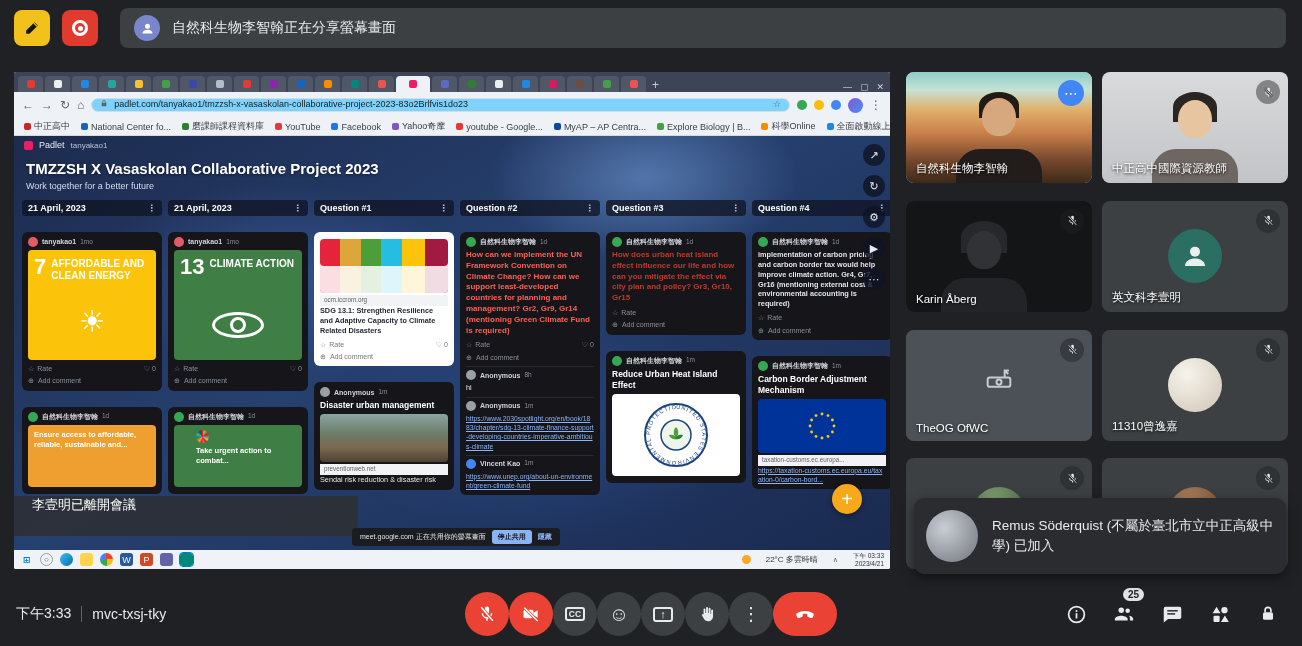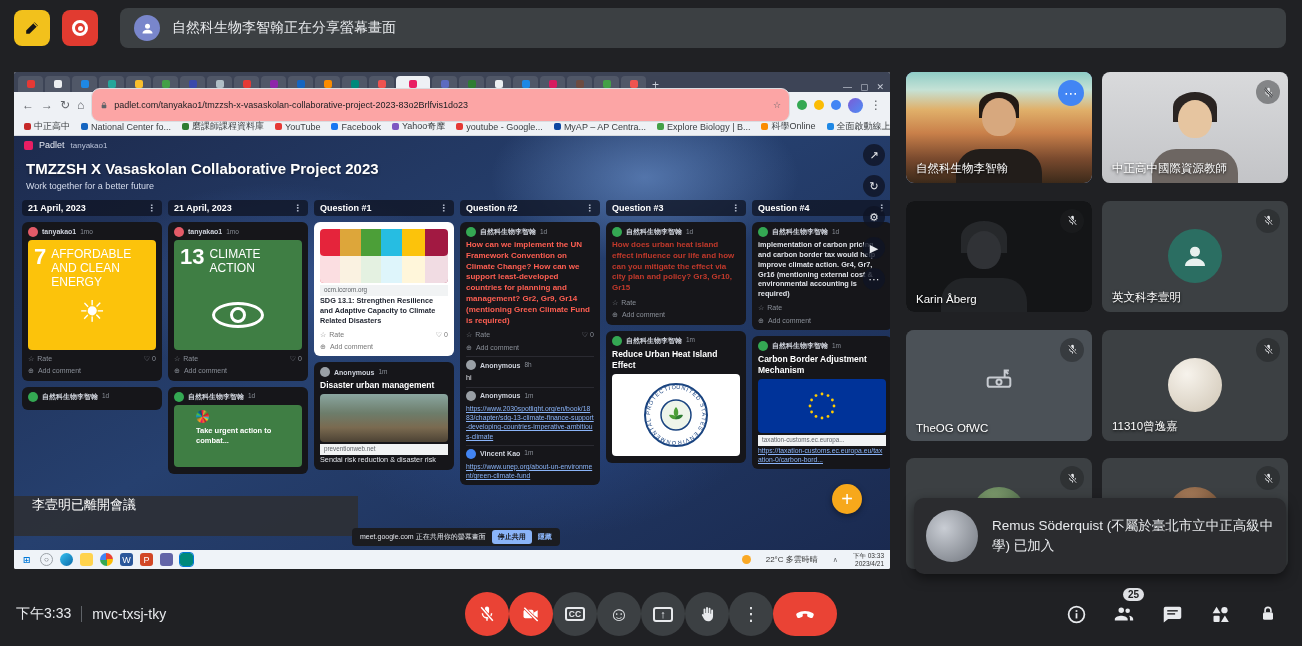--- a/index.html
+++ b/index.html
@@ -20,21 +20,21 @@
   
   .screen { position:absolute; left:14px; top:72px; width:876px; height:497px; background:#fff; overflow:hidden; border-radius:2px; }
   .tabstrip { height:20px; background:#3d4456; display:flex; align-items:flex-end; padding:2px 4px 0 4px; gap:2px; }
   .tab { width:25px; height:16px; border-radius:4px 4px 0 0; background:rgba(255,255,255,.10); display:flex; align-items:center; justify-content:center; flex:none; cursor:pointer; }
   .tab.active { background:#eef1f5; width:34px; }
   .fav { width:8px; height:8px; border-radius:2px; }
   .tab-plus { color:#c8cdd8; font-size:12px; margin-left:4px; cursor:pointer; }
   .win-controls { margin-left:auto; color:#c8cdd8; font-size:9px; display:flex; gap:8px; align-items:center; padding-right:2px; }
   .navbar { height:26px; background:#eef1f5; display:flex; align-items:center; gap:7px; padding:0 8px; }
   .navic { color:#5f6368; font-size:12px; cursor:pointer; }
-  .urlbox { flex:1; height:34px; background:#fca5a5; border:1px solid #dadce0; border-radius:9px; display:flex; align-items:center; gap:6px; padding:0 8px; font-size:9px; color:#202124; overflow:hidden; white-space:nowrap; }
+  .urlbox { flex:1; height:14px; background:#7dd3fc; border:1px solid #dadce0; border-radius:9px; display:flex; align-items:flex-start; gap:6px; padding:0 8px; font-size:9px; color:#202124; overflow:hidden; white-space:nowrap; }
   .urlbox .star { margin-left:auto; color:#5f6368; }
   .extdot { width:10px; height:10px; border-radius:50%; flex:none; cursor:pointer; }
   .profile-ava { width:15px; height:15px; border-radius:50%; background:linear-gradient(135deg,#7b5cd6,#4e8df5); flex:none; cursor:pointer; }
   .bookmarks { height:18px; background:#eef1f5; border-bottom:1px solid #d6dade; display:flex; align-items:center; gap:11px; padding:0 10px; font-size:9px; color:#3c4043; overflow:hidden; white-space:nowrap; }
   .bm { display:flex; align-items:center; gap:3px; cursor:pointer; flex:none; }
   .bm .dot { width:7px; height:7px; border-radius:2px; }
 
   
   .padlet { position:relative; height:414px; overflow:hidden; color:#fff;
     background:
@@ -42,21 +42,21 @@
       radial-gradient(ellipse 260px 140px at 30% 35%, rgba(70,110,185,.45), transparent 70%),
       radial-gradient(ellipse 300px 160px at 60% 70%, rgba(45,80,150,.5), transparent 70%),
       linear-gradient(150deg,#1d2b4e 0%, #26406f 45%, #1a2a50 100%);
   }
   .p-logo-row { position:absolute; left:10px; top:4px; display:flex; align-items:center; gap:6px; font-size:9px; color:#e6e9f2; }
   .p-logo-sq { width:9px; height:9px; background:#e91e63; border-radius:2px; }
   .p-account { color:#b9c2d8; font-size:8px; }
   .p-title { position:absolute; left:12px; top:24px; font-size:15px; font-weight:bold; color:#fff; text-shadow:0 1px 3px rgba(0,0,0,.5); }
   .p-sub { position:absolute; left:12px; top:45px; font-size:9px; color:#d4dbeb; }
   .cols { position:absolute; left:8px; top:64px; width:900px; bottom:0; display:flex; gap:6px; }
-  .col { width:140px; flex:none; display:flex; flex-direction:column; gap:6px; }
+  .col { width:140px; flex:none; display:flex; flex-direction:column; gap:16px; }
   .colhead { height:16px; flex:none; background:rgba(15,20,36,.78); border-radius:4px; color:#fff; font-size:9px; font-weight:bold; display:flex; align-items:center; justify-content:space-between; padding:0 6px; cursor:pointer; }
   .colhead .dots { color:#aeb6c8; }
   .card { background:#16161a; border-radius:6px; padding:5px 6px; color:#dfe2e8; font-size:7.5px; line-height:1.35; flex:none; }
   .card.light { background:#fff; color:#1f2430; }
   .chead { display:flex; align-items:center; gap:4px; margin-bottom:3px; }
   .cava { width:10px; height:10px; border-radius:50%; flex:none; }
   .cname { font-size:7px; font-weight:bold; color:#cfd3dc; }
   .ctime { font-size:6.5px; color:#8a8f98; }
   .ctitle { font-weight:bold; font-size:8.5px; color:#fff; margin:2px 0; }
   .ctext { font-size:7.3px; }
@@ -67,21 +67,21 @@
   .cfoot .fl { display:flex; gap:3px; align-items:center; }
   .cadd { display:flex; gap:4px; align-items:center; margin-top:3px; color:#8a8f98; font-size:7px; cursor:pointer; }
   .light .cfoot, .light .cadd { color:#777; }
   .comment { border-top:1px solid #2a2a31; margin-top:4px; padding-top:3px; }
   .img { border-radius:4px; overflow:hidden; margin:2px 0; position:relative; }
   .sdgimg { height:110px; padding:6px; }
   .sdg7 { background:#fcc30b; }
   .sdg13 { background:#3f7e44; }
   .sdgtop { display:flex; gap:5px; align-items:flex-start; }
   .sdgnum { font-size:22px; font-weight:bold; color:#fff; line-height:1; }
-  .sdglabel { font-size:12px; font-weight:normal; color:#fff; line-height:1.15; padding-top:2px; }
+  .sdglabel { font-size:10px; font-weight:bold; color:#fff; line-height:1.15; padding-top:2px; }
   .sdgicon { position:absolute; left:0; right:0; top:52px; text-align:center; color:#fff; font-size:30px; }
   .eye { position:absolute; left:50%; top:62px; transform:translateX(-50%); width:52px; height:26px; border:3px solid #fff; border-radius:50%; display:flex; align-items:center; justify-content:center; }
   .eye .iris { width:16px; height:16px; border:3px solid #fff; border-radius:50%; }
   .orangecard { height:62px; background:#ef9f2f; padding:5px 6px; color:#fff; font-weight:bold; font-size:7.5px; }
   .greencard { height:62px; background:#3f7e44; padding:5px 22px; color:#fff; font-weight:bold; font-size:7.5px; }
   .wheel { width:13px; height:13px; border-radius:50%; background:conic-gradient(#e5243b,#dda63a,#4c9f38,#c5192d,#ff3a21,#26bde2,#fcc30b,#a21942,#fd6925,#dd1367,#fd9d24,#bf8b2e,#3f7e44,#0a97d9,#56c02b,#00689d,#19486a,#e5243b); margin-bottom:3px; }
   .mosaic { height:54px; background:
       linear-gradient(90deg,#e5243b 0 16%,#dda63a 16% 32%,#4c9f38 32% 48%,#26bde2 48% 64%,#fcc30b 64% 82%,#a21942 82% 100%);
       box-shadow:inset 0 -27px 0 rgba(255,255,255,.85); }
   .webstrip { height:11px; background:#f1f3f4; color:#5f6368; font-size:6.3px; display:flex; align-items:center; padding:0 4px; }
@@ -351,20 +351,21 @@
               <span>⊕</span>
               <span>Add comment</span>
             </div>
         </div>
         <div class="card">
           <div class="chead">
               <span class="cava" style="background:#34a853"></span>
               <span class="cname">自然科生物李智翰</span>
               <span class="ctime">1d</span>
             </div>
+          <div class="img orangecard"><span>Ensure access to affordable, reliable, sustainable and...</span></div>
         </div>
       </div>
 
       <div class="col">
         <div class="colhead">
             <span>21 April, 2023</span>
             <span class="dots">⋮</span>
           </div>
         <div class="card">
           <div class="chead">

